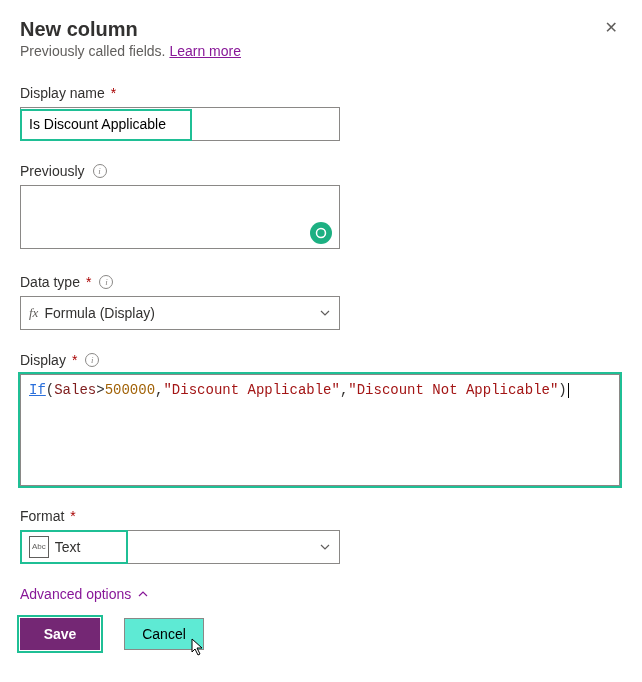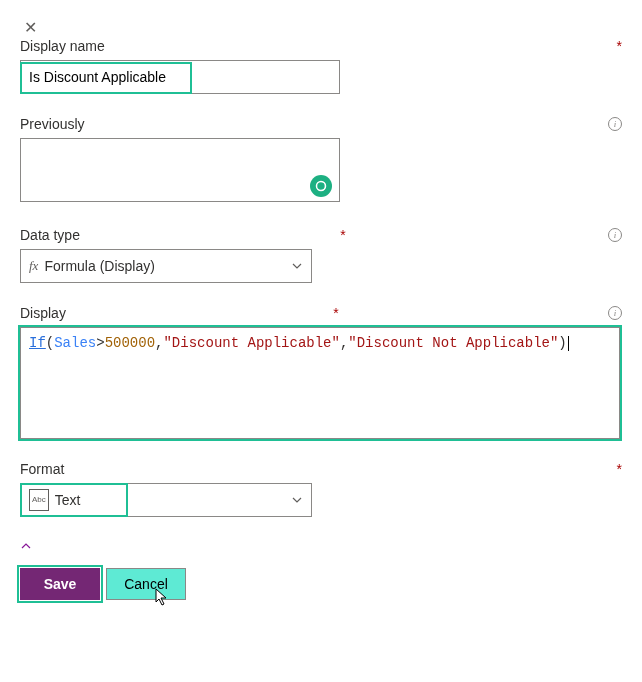--- a/index.html
+++ b/index.html
@@ -42,21 +42,20 @@
       line-height: 1;
     }
     .field-group { margin-bottom: 22px; }
     .field-label {
       font-size: 14px;
       color: #323130;
       margin-bottom: 6px;
       display: flex;
       align-items: center;
       gap: 4px;
-      justify-content: space-between;
     }
     .req { color: #a80000; margin-left: 2px; }
     .info-icon {
       display: inline-flex;
       width: 14px;
       height: 14px;
       border: 1px solid #8a8886;
       border-radius: 50%;
       align-items: center;
       justify-content: center;
@@ -93,21 +92,21 @@
       border-radius: 50%;
       background: #1db082;
       color: #fff;
       display: flex;
       align-items: center;
       justify-content: center;
       font-size: 12px;
       font-weight: 600;
     }
     .select-box {
-      width: 292px;
+      width: 320px;
       height: 34px;
       border: 1px solid #8a8886;
       display: flex;
       align-items: center;
       justify-content: space-between;
       padding: 4px 8px;
       cursor: pointer;
       background: #fff;
     }
     .select-left {
@@ -141,41 +140,41 @@
       outline-offset: 0;
       padding: 6px 8px;
       font-family: Consolas, "Courier New", monospace;
       font-size: 14px;
       line-height: 1.4;
       white-space: pre-wrap;
       position: relative;
     }
     .tok-fn { color: #2a6fdb; text-decoration: underline; }
     .tok-op { color: #323130; }
-    .tok-id { color: #3b82f6; }
+    .tok-id { color: #7f1d1d; }
     .tok-num { color: #a16207; }
     .tok-str { color: #a31515; }
     .cursor-bar {
       display: inline-block;
       width: 1px;
       height: 15px;
       background: #000;
       vertical-align: text-bottom;
       margin-left: 1px;
     }
     .adv-row {
       color: #881798;
       font-size: 14px;
       cursor: pointer;
       margin-bottom: 16px;
       display: inline-flex;
       align-items: center;
       gap: 6px;
     }
-    .btn-row { display: flex; gap: 6px; align-items: center; }
+    .btn-row { display: flex; gap: 24px; align-items: center; }
     .btn {
       min-width: 80px;
       height: 32px;
       padding: 0 16px;
       font-size: 14px;
       border: 1px solid #8a8886;
       background: #5eead4;
       cursor: pointer;
     }
     .btn-primary {
@@ -194,20 +193,26 @@
       top: 14px;
       pointer-events: none;
     }
   </style>
 </head>
 <body>
 
 
 
 <div class="header-row">
+  <div>
+    <div class="title">New column</div>
+    <div class="subtitle">
+      <span>Previously called fields. </span><a class="learn-more">Learn more</a>
+    </div>
+  </div>
   <button class="close-btn">
     <span>✕</span>
   </button>
 </div>
 
 <div class="field-group">
   <div class="field-label">
     <span>Display name</span>
       <span class="req">*</span>
   </div>
@@ -275,20 +280,21 @@
       <span>Text</span>
     </div>
     <svg class="chev" viewBox="0 0 12 12">
         <path d="M2 4 L6 8 L10 4" stroke="#605e5c" stroke-width="1.2" fill="none"></path>
       </svg>
     <div style="position:absolute; left:-1px; top:-1px; width:108px; height:34px; border:2px solid #1fbf95; pointer-events:none;"></div>
   </div>
 </div>
 
 <div class="adv-row">
+  <span>Advanced options</span>
   <svg width="12" height="12" viewBox="0 0 12 12">
       <path d="M2 8 L6 4 L10 8" stroke="#881798" stroke-width="1.2" fill="none"></path>
     </svg>
 </div>
 
 <div class="btn-row">
   <button class="btn btn-primary save-hl">Save</button>
   <button class="btn">Cancel</button>
   <svg class="cursor-pointer-icon" width="16" height="20" viewBox="0 0 16 20">
     <path d="M2 1 L2 14 L5 11 L8 17 L10 16 L7 10 L12 10 Z" fill="#fff" stroke="#000" stroke-width="1"></path>

